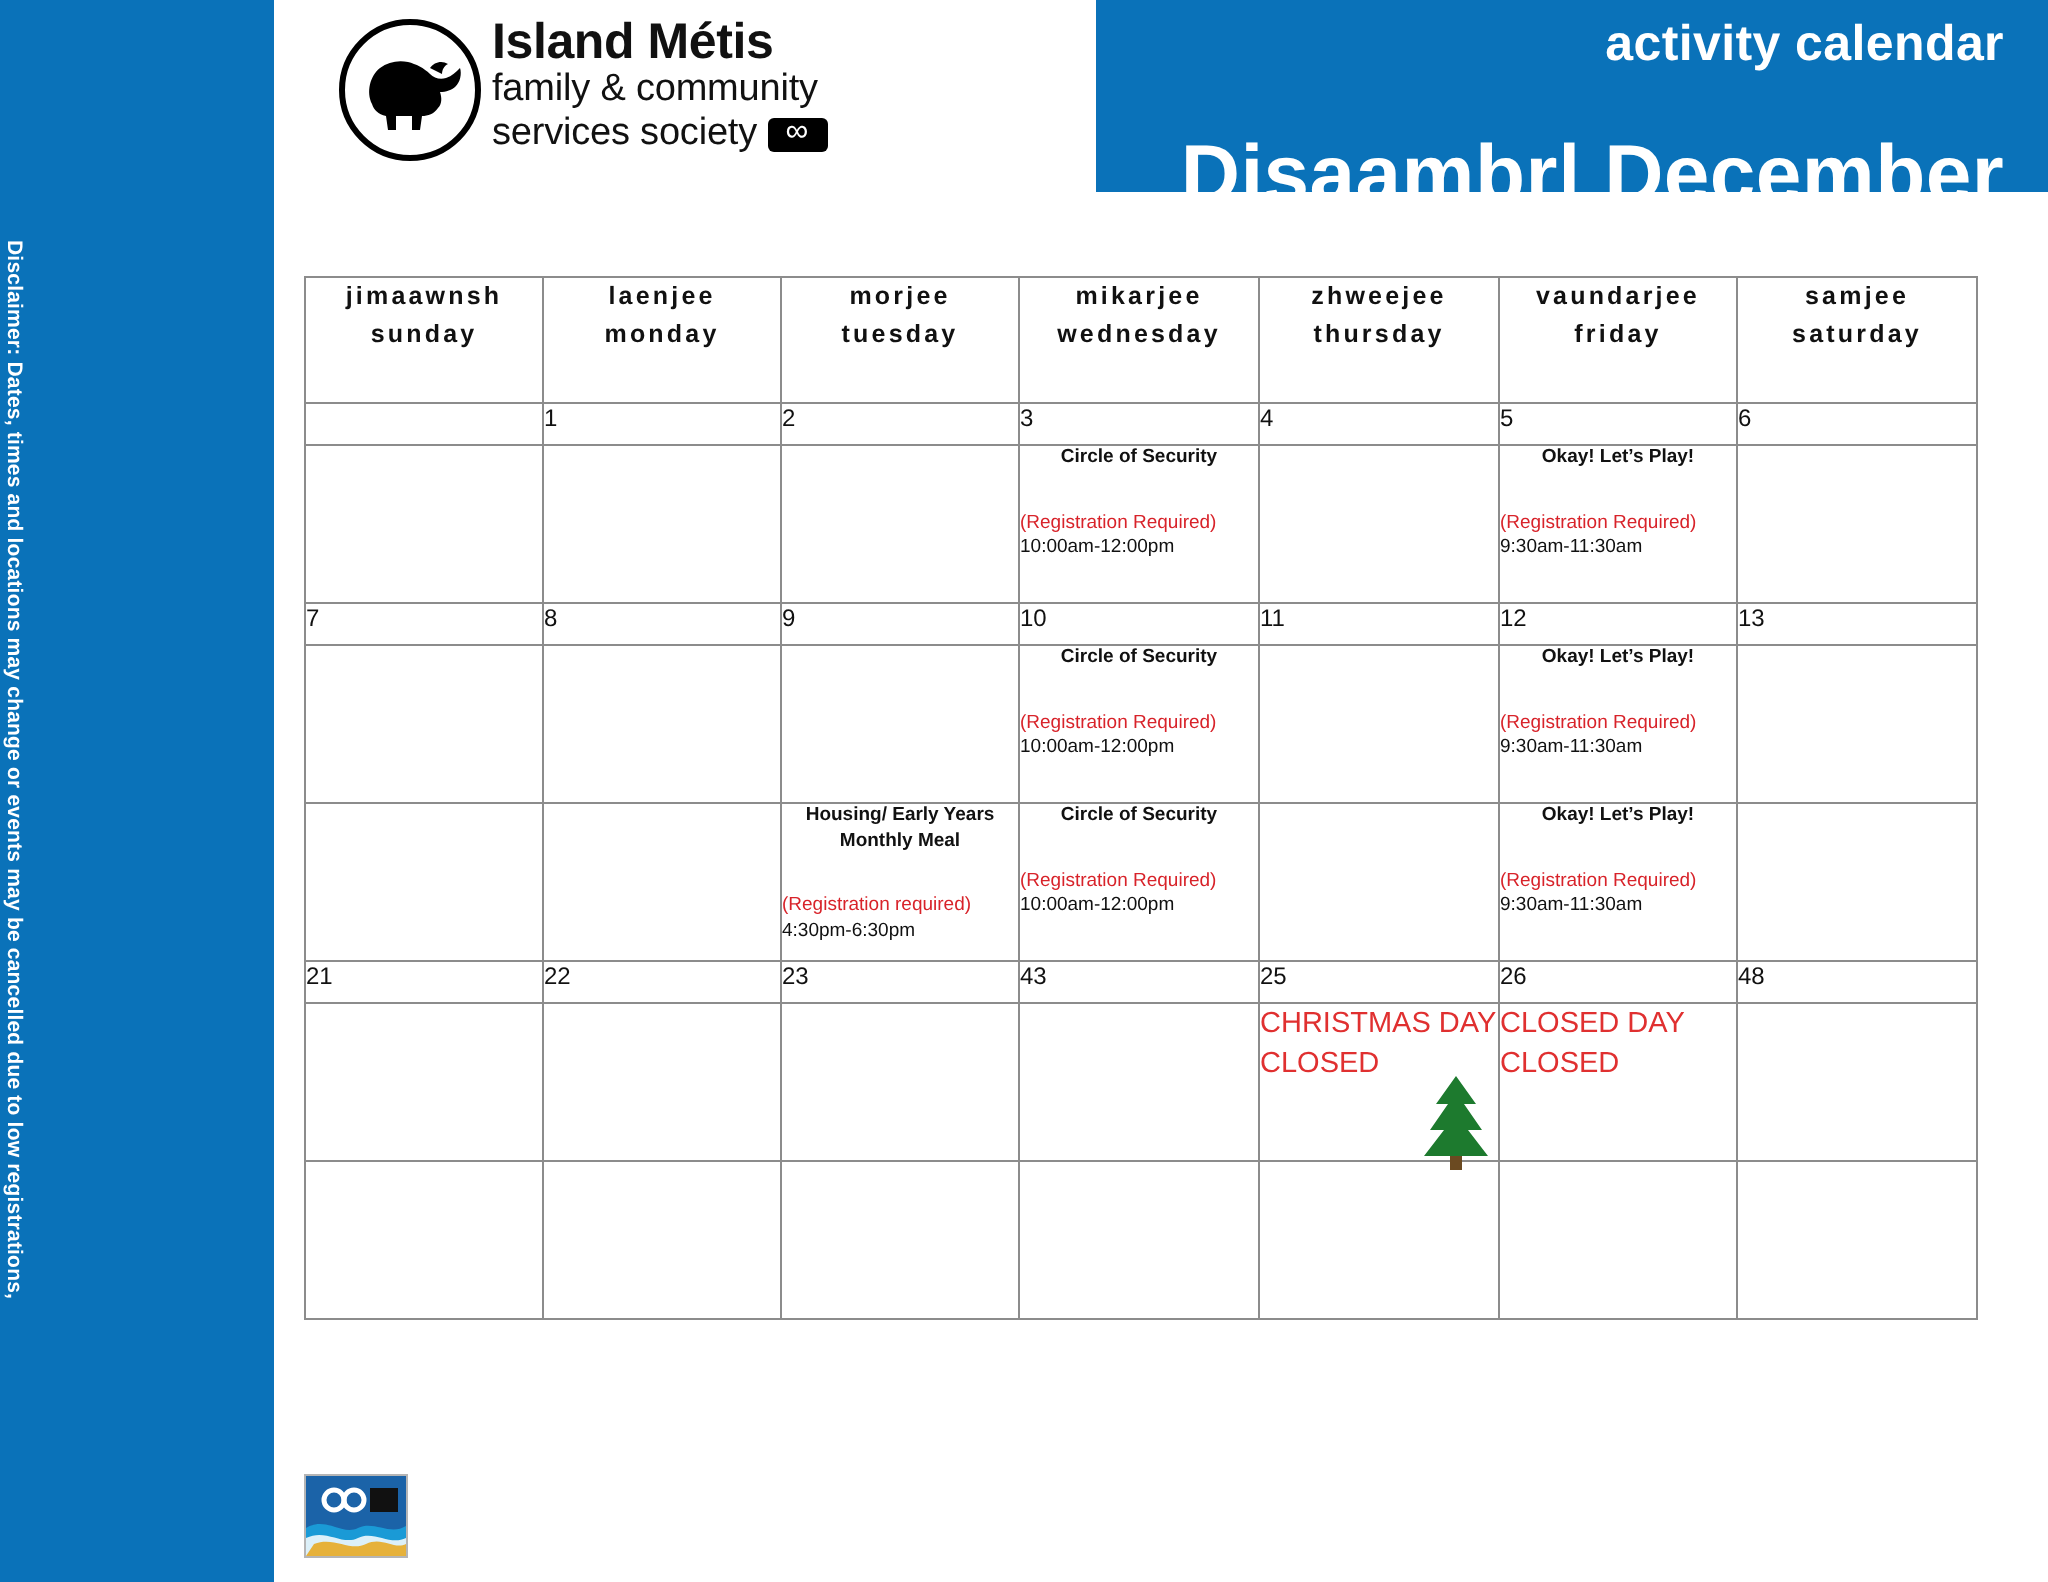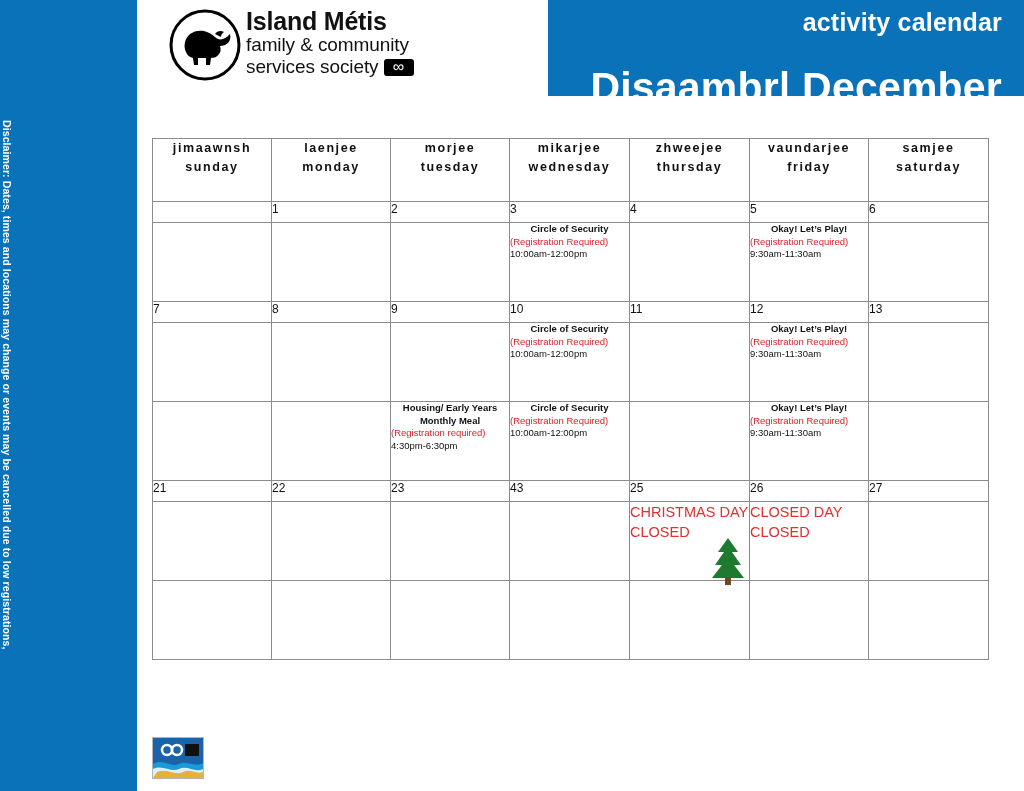--- a/index.html
+++ b/index.html
@@ -176,20 +176,21 @@
     color: #111111;
   }
   .event-title {
     font-weight: bold;
     display: block;
     text-align: center;
   }
   .event-reg {
     color: #d8232a;
     display: block;
+    margin-top: 20px;
   }
   .event-time {
     display: block;
   }
   .closed-cell {
     color: #e03030;
     font-size: 14.5px;
     line-height: 20px;
     padding: 10px 0 0 8px;
     position: relative;
@@ -364,21 +365,21 @@
       <td class="event-cell"></td>
     </tr>
 
     <tr>
       <td class="num-cell">21</td>
       <td class="num-cell">22</td>
       <td class="num-cell">23</td>
       <td class="num-cell">43</td>
       <td class="num-cell">25</td>
       <td class="num-cell">26</td>
-      <td class="num-cell">27</td>
+      <td class="num-cell">48</td>
     </tr>
     <tr>
       <td class="event-cell"></td>
       <td class="event-cell"></td>
       <td class="event-cell"></td>
       <td class="event-cell"></td>
       <td class="event-cell closed-cell">
         <div>CHRISTMAS DAY</div>
         <div>CLOSED</div>
         <span class="tree">

